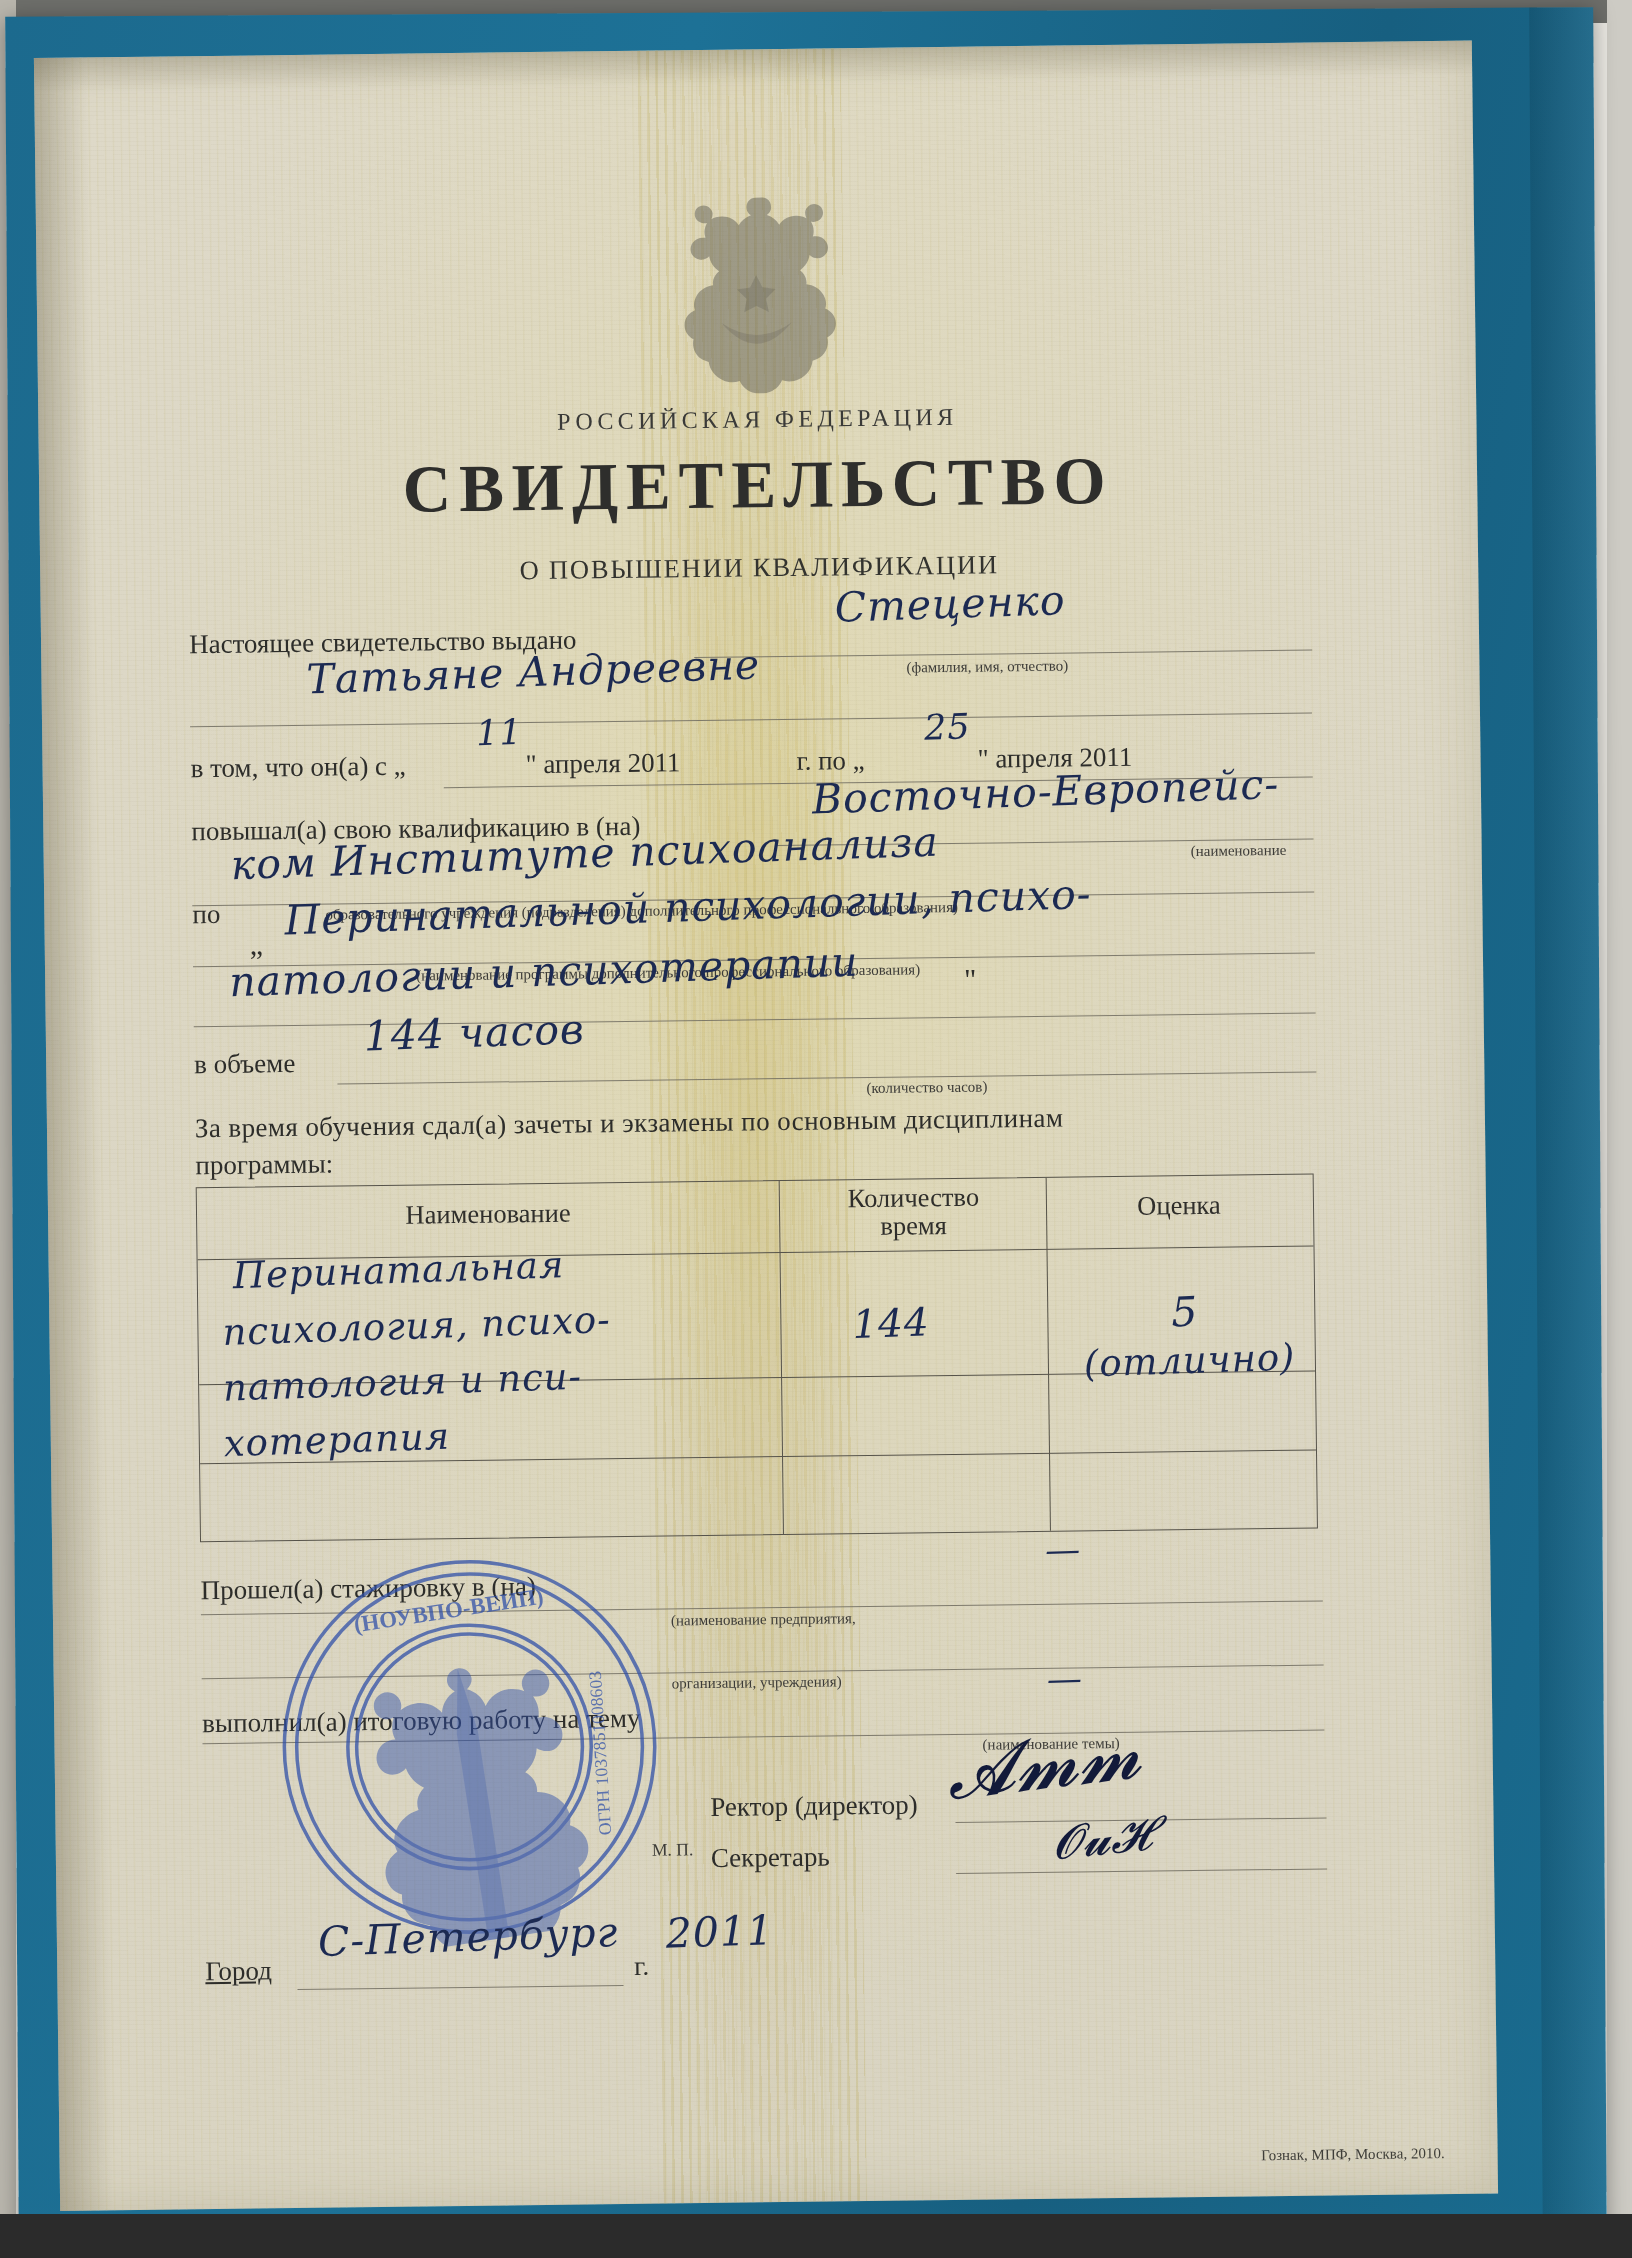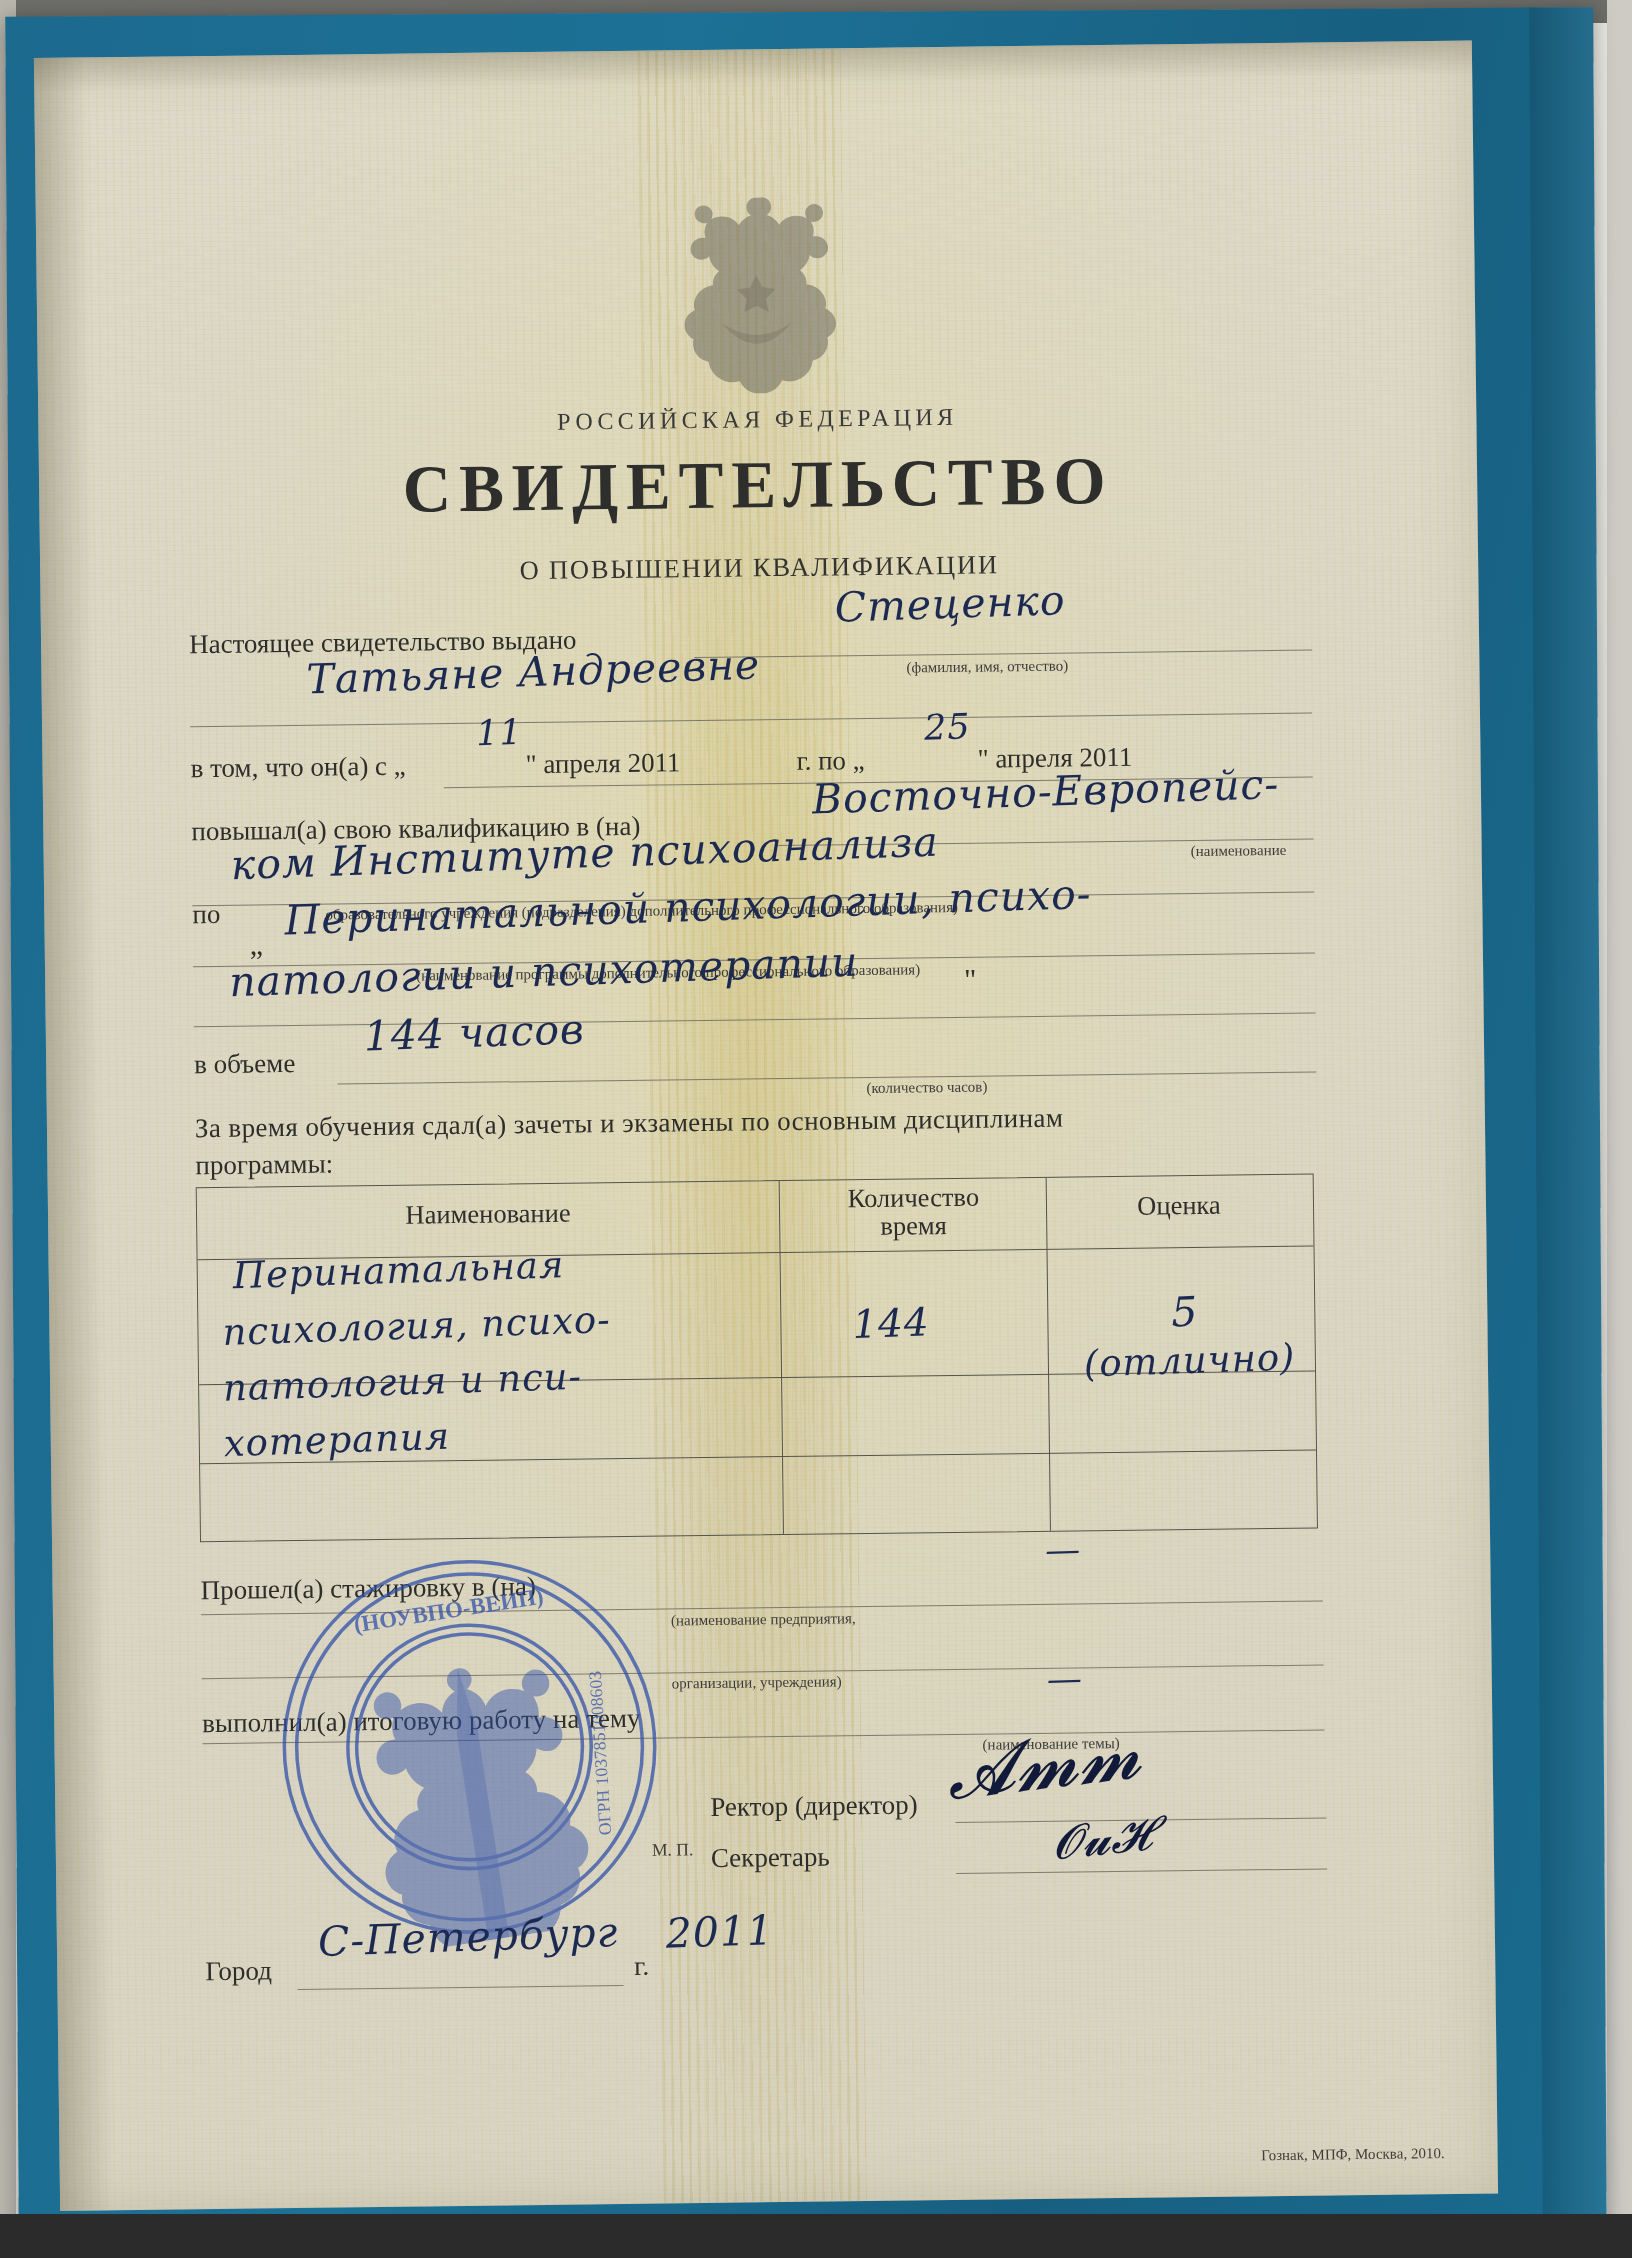--- a/index.html
+++ b/index.html
@@ -391,21 +391,21 @@
         <div class="row" style="left:655px; top:1742px;">Ректор (директор)</div>
         <div class="line" style="left:900px; top:1775px; width:371px;"></div>
         <div class="signature" style="left:891px; top:1676px; font-size:71px; transform:rotate(-6deg);">𝓐𝓶𝓶</div>
 
         <div class="row" style="left:655px; top:1793px;">Секретарь</div>
         <div class="line" style="left:900px; top:1826px; width:371px;"></div>
         <div class="signature" style="left:997px; top:1766px; font-size:46px; transform:rotate(-5deg);">𝓞𝓾𝓗</div>
 
         <div class="caption" style="left:596px; top:1789px; font-size:17.6px;">М. П.</div>
 
-        <div class="row" style="left:148px; top:1900px;">Город</div>
+        <div class="row" style="left:148px; top:1900px;text-decoration:underline;">Город</div>
         <div class="line" style="left:240px; top:1934px; width:326px;"></div>
         <div class="hand" style="left:261px; top:1860px;">С-Петербург</div>
         <div class="row" style="left:577px; top:1900px;">г.</div>
         <div class="hand" style="left:609px; top:1858px;">2011</div>
 
         <div class="footer-print">Гознак, МПФ, Москва, 2010.</div>
       </div>
 
       <div class="page-shadow-left"></div>
       <div class="page-shadow-top"></div>

